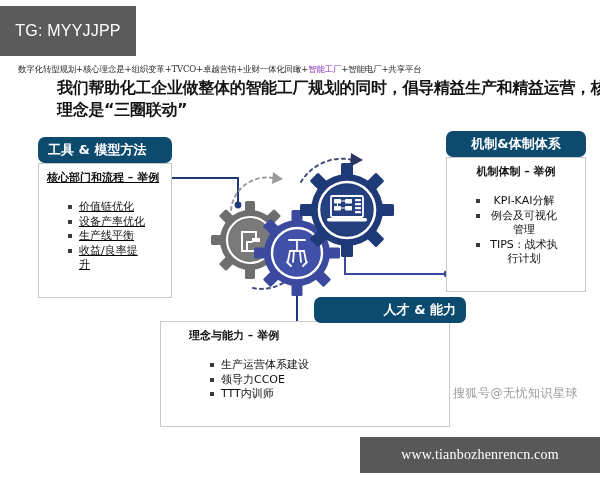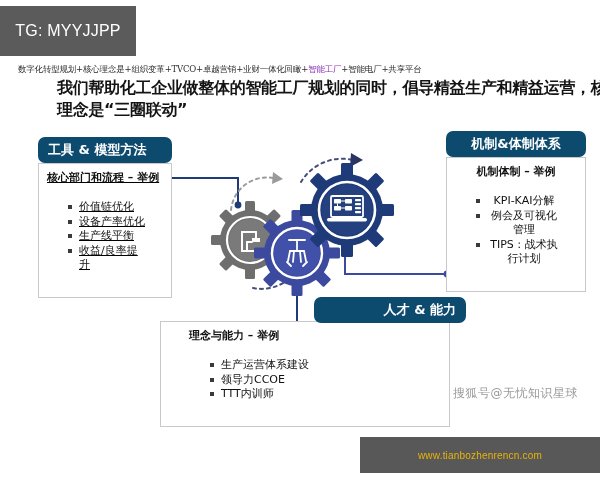--- a/index.html
+++ b/index.html
@@ -160,23 +160,23 @@
     right: 0px;
     top: 437px;
     width: 240px;
     height: 36px;
     background: #585858;
     display: flex;
     align-items: center;
     justify-content: center;
   }
   .wm-bar span {
-    color: #eab308;
-    font-size: 10px;
-    font-family: Liberation Sans, sans-serif;
+    color: #ffffff;
+    font-size: 14px;
+    font-family: Liberation Serif, serif;
     letter-spacing: 0.2px;
   }
 </style>
 </head>
 <body>
 
 <div id="stage">
 
   <svg id="connectors" viewBox="0 0 600 480" xmlns="http://www.w3.org/2000/svg">
 

